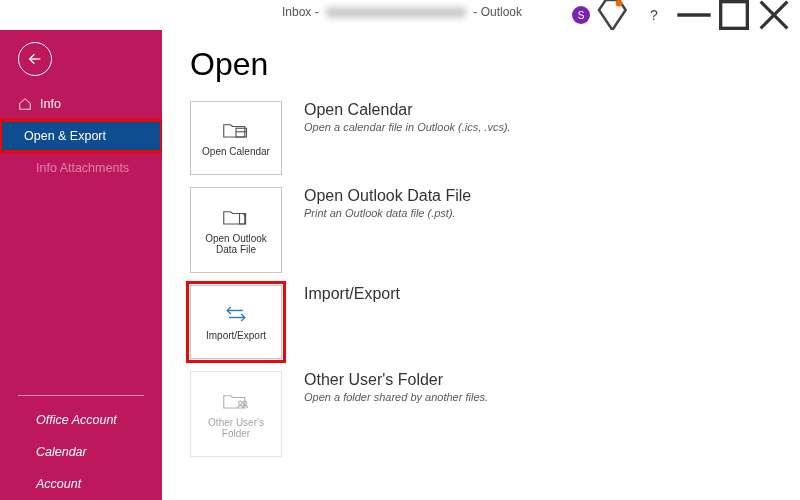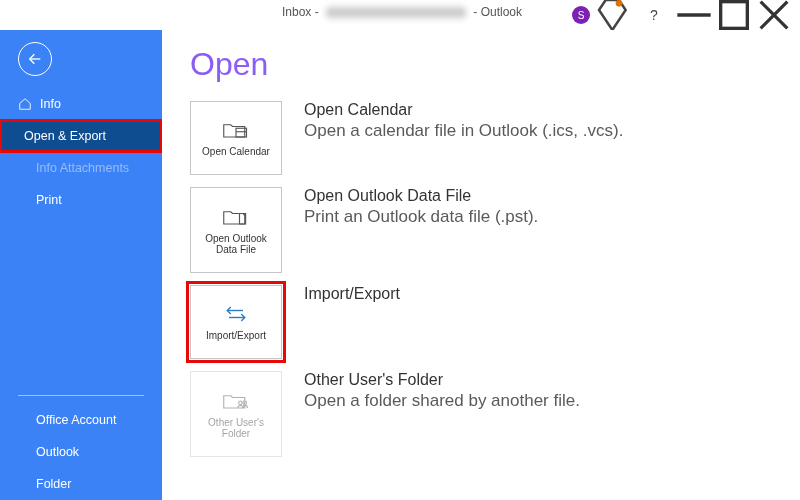--- a/index.html
+++ b/index.html
@@ -11,47 +11,47 @@
   .titlebar .title-center { position: absolute; left: 4px; right: 0; top: 5px; text-align: center; pointer-events: none; }
   .titlebar .title-center .blur { display: inline-block; vertical-align: middle; width: 140px; height: 11px; background: #aaa; filter: blur(3px); border-radius: 3px; margin: 0 4px; opacity: .6; }
   .titlebar .right { margin-left: auto; display: flex; align-items: center; gap: 0; padding-right: 6px; height: 30px; }
   .titlebtn { width: 40px; height: 30px; display: flex; align-items: center; justify-content: center; color: #444; }
   .avatar { width: 18px; height: 18px; border-radius: 50%; background: #7b22b3; color: #fff; display: flex; align-items: center; justify-content: center; font-size: 10px; margin-right: 4px; }
 
   
   .body { display: flex; height: 470px; }
 
   
-  .sidebar { width: 162px; background: #3b82f6; color: #fff; display: flex; flex-direction: column; font-size: 12.5px; }
+  .sidebar { width: 162px; background: #be185d; color: #fff; display: flex; flex-direction: column; font-size: 12.5px; }
   .back { width: 34px; height: 34px; border: 1px solid #fff; border-radius: 50%; margin: 12px 0 12px 18px; display: flex; align-items: center; justify-content: center; }
   .back svg { width: 16px; height: 16px; }
   .navitem { padding: 9px 0 9px 36px; position: relative; display: flex; align-items: center; gap: 8px; }
   .navitem.info { padding-left: 18px; }
   .navitem.info svg { width: 14px; height: 14px; }
   .navitem.selected { background: #0e4d90; padding-left: 24px; }
   .navitem.disabled { opacity: .45; }
   .highlight-nav { outline: 3px solid #e70808; outline-offset: -2px; }
   .nav-divider { height: 1px; background: rgba(255,255,255,0.5); margin: 14px 18px 8px 18px; }
   .sidebar .spacer { flex: 1; min-height: 10px; }
-  .sidebar .bottom .navitem { padding: 9px 0 9px 36px; }
+  .sidebar .bottom .navitem { padding: 9px 0 9px 36px; font-style: italic; }
 
   
   .main { flex: 1; padding: 10px 28px 0 28px; background: #f3f3f3; position: relative; }
   .main::before { content:""; position:absolute; inset:0; background:#fff; }
   .maininner { position: relative; }
-  .page-title { font-size: 32px; font-weight: 300; color: #8b5cf6; margin: 6px 0 18px 0; }
+  .page-title { font-size: 32px; font-weight: 300; color: #000000; margin: 6px 0 18px 0; }
 
   .row { display: flex; align-items: flex-start; gap: 22px; margin-bottom: 12px; }
   .tile { width: 92px; height: 74px; background: #fff; border: 1px solid #c6c6c6; display: flex; flex-direction: column; align-items: center; justify-content: center; padding: 4px; }
   .tile.tall { height: 86px; }
   .tile.disabled { opacity: .45; }
   .tile svg { width: 28px; height: 24px; }
   .tile .caption { font-size: 10px; text-align: center; color: #333; margin-top: 4px; line-height: 1.15; }
   .row .textcol .h { font-size: 16px; color: #333; margin-bottom: 2px; }
-  .row .textcol .d { font-size: 17px; color: #5a5a5a; }
+  .row .textcol .d { font-size: 11px; color: #5a5a5a; font-style: italic; }
   .highlight-tile { outline: 3px solid #e70808; outline-offset: 1px; }
 
 </style>
 </head>
 <body>
 
 <div class="window">
 
   <div class="titlebar">
     <div class="title-center">
@@ -106,35 +106,32 @@
         <span>Info</span>
       </div>
 
       <div class="navitem selected highlight-nav">
         <span>Open &amp; Export</span>
       </div>
 
       <div class="navitem disabled">
         <span>Info Attachments</span>
       </div>
-      <div class="navitem">
-        <span>Print</span>
-      </div>
 
       <div class="spacer"></div>
       <div class="nav-divider"></div>
       <div class="bottom">
         <div class="navitem">
             <span>Office Account</span>
           </div>
         <div class="navitem">
-            <span>Outlook</span>
+            <span>Calendar</span>
           </div>
         <div class="navitem">
-            <span>Folder</span>
+            <span>Account</span>
           </div>
       </div>
     </div>
 
     <div class="main">
       <div class="maininner">
         <div class="page-title">Open</div>
 
         <div class="row">
           <div class="tile">
@@ -187,20 +184,20 @@
               <path d="M2 6h8l2 2h14v12H2z"></path>
               <circle cx="21" cy="14" r="2"></circle>
                 <circle cx="26" cy="14" r="2"></circle>
                 <path d="M18 20c0-2 2-3 3-3s3 1 3 3"></path>
                 <path d="M24 20c0-2 1.5-3 2.5-3s2.5 1 2.5 3"></path>
             </svg>
             <div class="caption">Other User's Folder</div>
           </div>
           <div class="textcol">
             <div class="h">Other User's Folder</div>
-            <div class="d">Open a folder shared by another file.</div>
+            <div class="d">Open a folder shared by another files.</div>
           </div>
         </div>
 
       </div>
     </div>
   </div>
 </div>
 
 </body></html>

